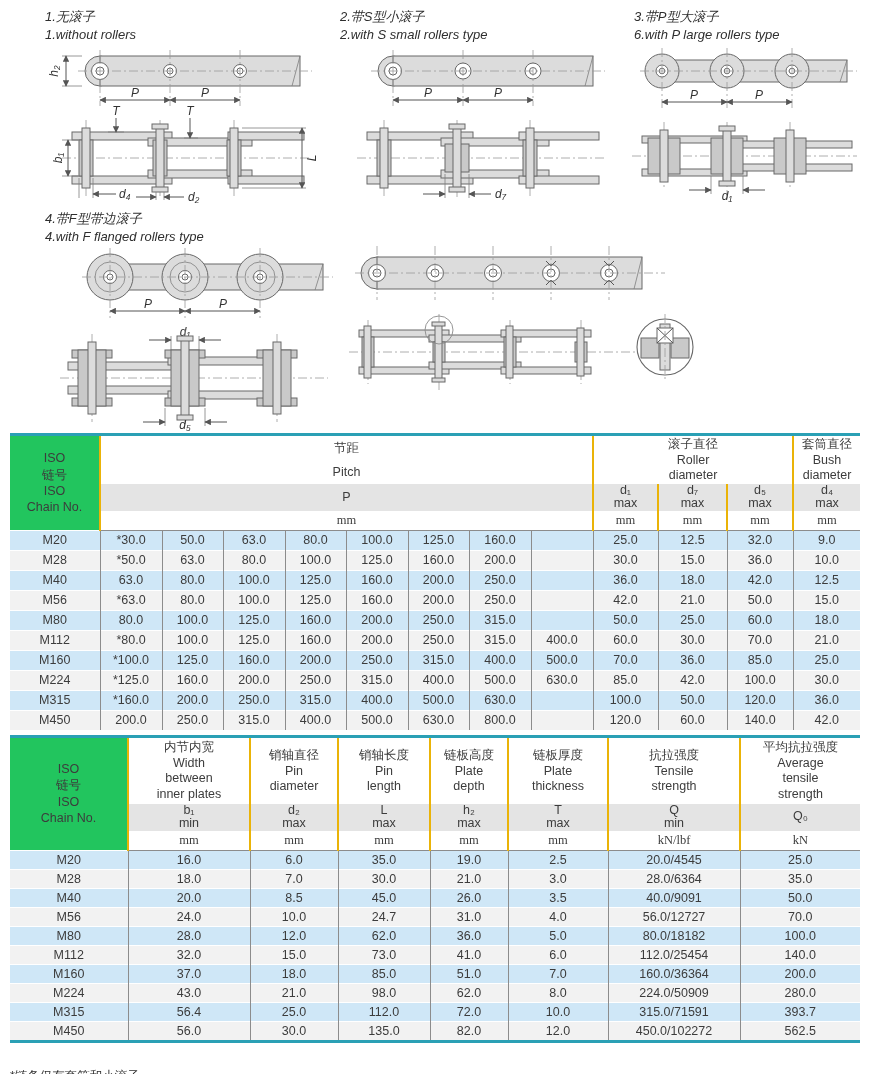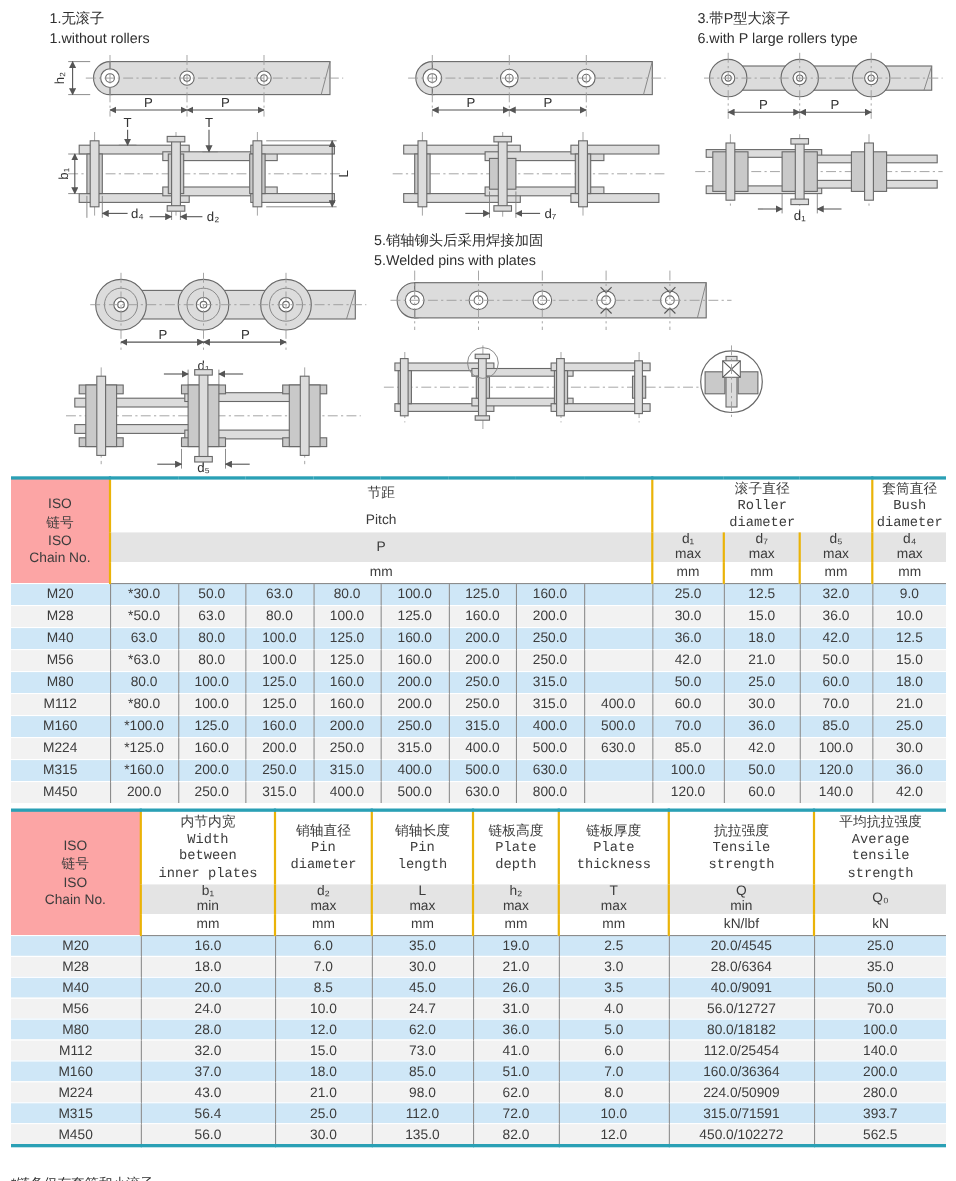--- a/index.html
+++ b/index.html
@@ -1,41 +1,41 @@
 <!DOCTYPE html>
 <html><head>
 <meta charset="utf-8">
 <style>
   html,body{margin:0;padding:0;background:#fff;}
   body{font-family:"Liberation Sans","DejaVu Sans",sans-serif;color:#333;}
   .page{position:relative;width:869px;height:1074px;background:#fff;overflow:hidden;}
-  .figs{position:absolute;top:0;left:0;width:869px;height:512px;}
+  .figs{position:absolute;top:0;left:0;width:869px;height:512px;font-style:italic;}
   .cap{position:absolute;font-size:13px;line-height:1.4;color:#2e2e2e;}
   .figs svg{position:absolute;overflow:visible;}
   svg text{font-family:"Liberation Sans","DejaVu Sans",sans-serif;}
   .part{fill:#dcdcdc;stroke:#686868;stroke-width:1;}
   .part2{fill:#c9c9c9;stroke:#686868;stroke-width:1;}
   .hole{fill:#fff;stroke:#686868;stroke-width:1;}
   .cl{stroke:#9a9a9a;stroke-width:0.8;stroke-dasharray:9 3 2 3;fill:none;}
   .dl{stroke:#555;stroke-width:1;fill:none;}
   .ext{stroke:#7d7d7d;stroke-width:0.8;fill:none;}
   .dt{font-size:12px;fill:#333;}
   .tables{position:absolute;left:10px;top:433px;width:850px;}
   table.spec{border-collapse:collapse;table-layout:fixed;width:850px;font-size:12.5px;color:#3c3c3c;text-align:center;}
   table.spec td{padding:0 2px;vertical-align:middle;}
   .t1{border-top:3px solid #2aa0b5;}
   .t2{border-top:3px solid #2aa0b5;border-bottom:3px solid #2aa0b5;margin-top:5px;}
   thead td{background:#fff;}
   .bL{border-left:2px solid #eab308;}
-  .chainhdr{white-space:pre-line;line-height:1.3;border-right:1px solid #8c8c8c;background:#fca5a5;}
-  .pre{white-space:pre-line;line-height:1.22;font-family:Liberation Mono, monospace;}
+  .chainhdr{white-space:pre-line;line-height:1.3;border-right:1px solid #8c8c8c;background:#22c55e;}
+  .pre{white-space:pre-line;line-height:1.22;}
   .rzh td{height:21px;}
   .ren td{height:20px;}
   .sym-row td{height:26px;background:#e4e4e4;}
-  .unit-row td{height:19px;border-bottom:1px solid #8c8c8c;}
+  .unit-row td{height:19px;border-bottom:1px solid #8c8c8c;font-family:Liberation Serif, serif;}
   .sym2 div{line-height:1.08;}
   .rzh2 td{height:66px;}
   .symB td{height:27px;background:#e4e4e4;}
   tbody td{height:19px;border-top:1px solid #fff;}
   .t2 tbody td{height:18px;}
   tbody td:not(:first-child){border-left:1px solid #8c8c8c;}
   tr.rb td{background:#cfe7f7;}
   tr.rw td{background:#f2f2f2;}
   .footnote{margin-top:6px;font-size:12.5px;line-height:1.45;color:#2e2e2e;white-space:pre-line;}
 </style>
@@ -43,27 +43,31 @@
 <body>
 
 <div class="page">
 
   <div class="figs">
 
     <div class="cap" style="left:45px;top:8px">
       <div>1.无滚子</div>
       <div>1.without rollers</div>
     </div>
+    <div class="cap" style="left:340px;top:8px">
+      <div>2.带S型小滚子</div>
+      <div>2.with S small rollers type</div>
+    </div>
     <div class="cap" style="left:634px;top:8px">
       <div>3.带P型大滚子</div>
       <div>6.with P large rollers type</div>
     </div>
-    <div class="cap" style="left:340px;top:210px">
-      <div>5.销轴铆头后采用焊接加固</div>
-      <div>5.Welded pins with plates</div>
+    <div class="cap" style="left:45px;top:210px">
+      <div>4.带F型带边滚子</div>
+      <div>4.with F flanged rollers type</div>
     </div>
 
     <svg style="left:38px;top:48px" width="280" height="150" viewBox="0 0 280 150">
       <defs>
         <marker id="arw" viewBox="0 0 10 10" refX="9" refY="5" markerWidth="6.5" markerHeight="6.5" orient="auto-start-reverse">
           <path d="M0,0 L10,5 L0,10 z" fill="#555"></path>
         </marker>
       </defs>
 
       <circle class="part" cx="62" cy="23" r="15"></circle>

